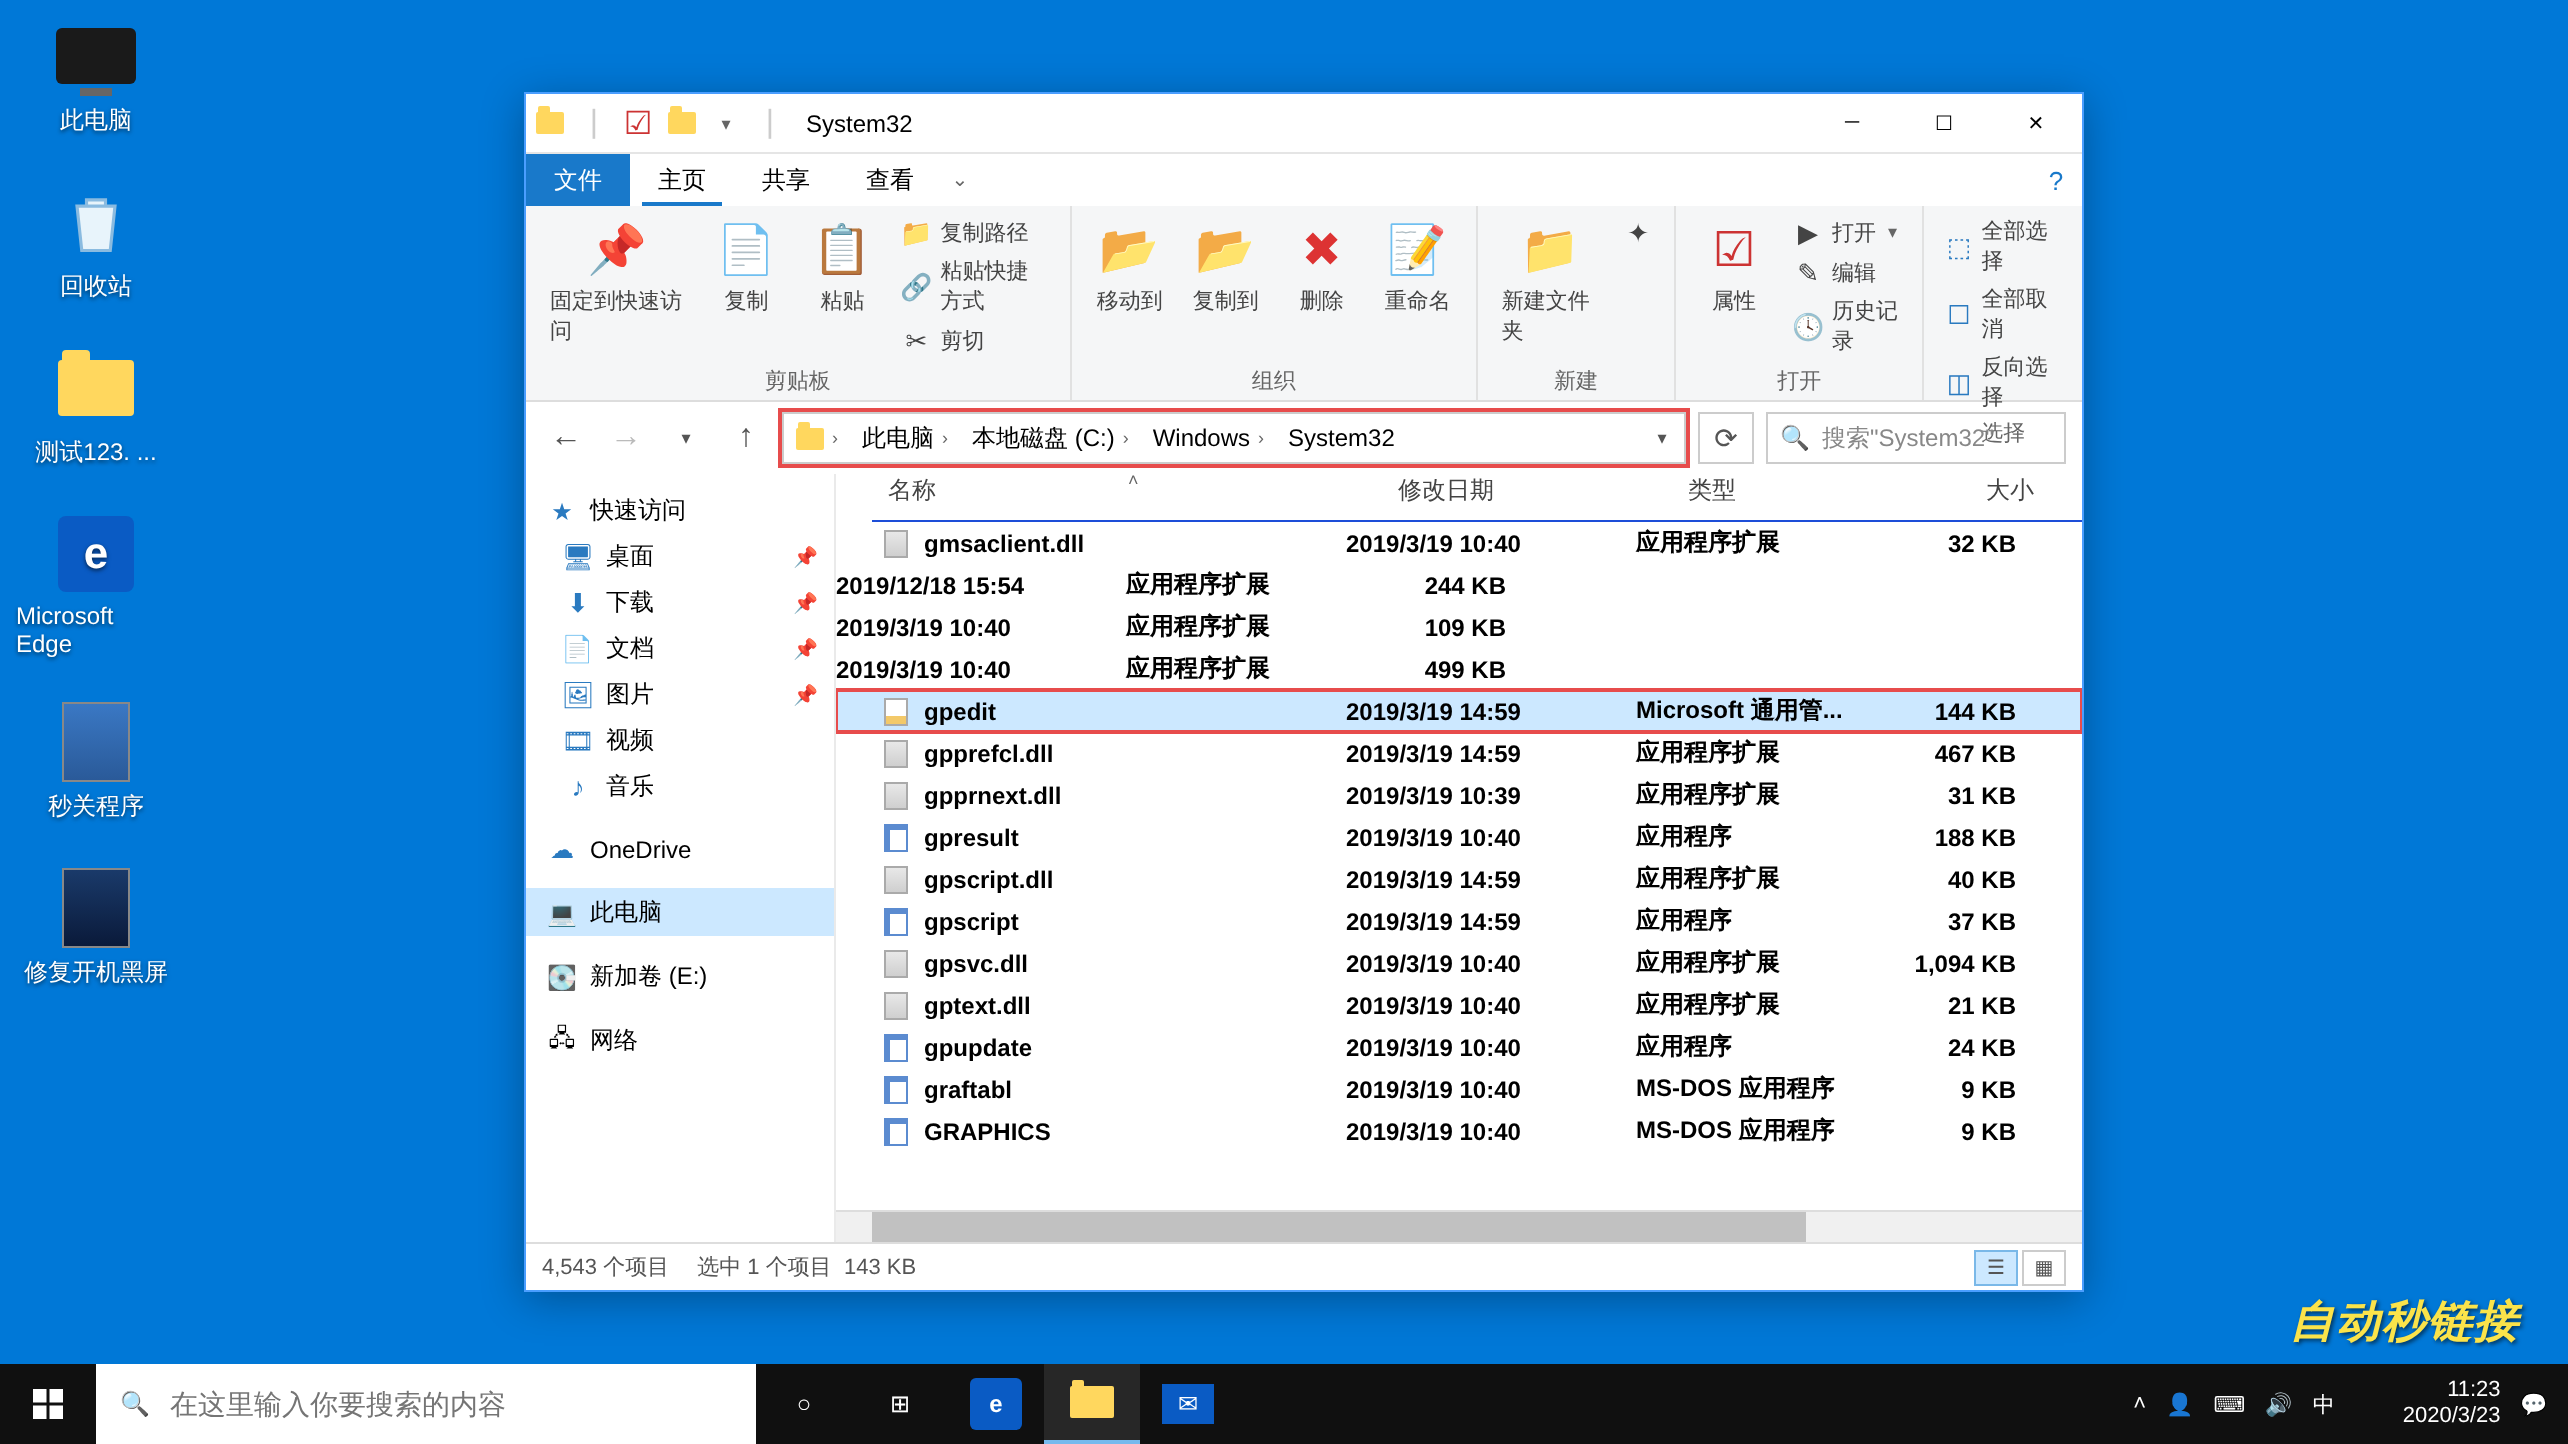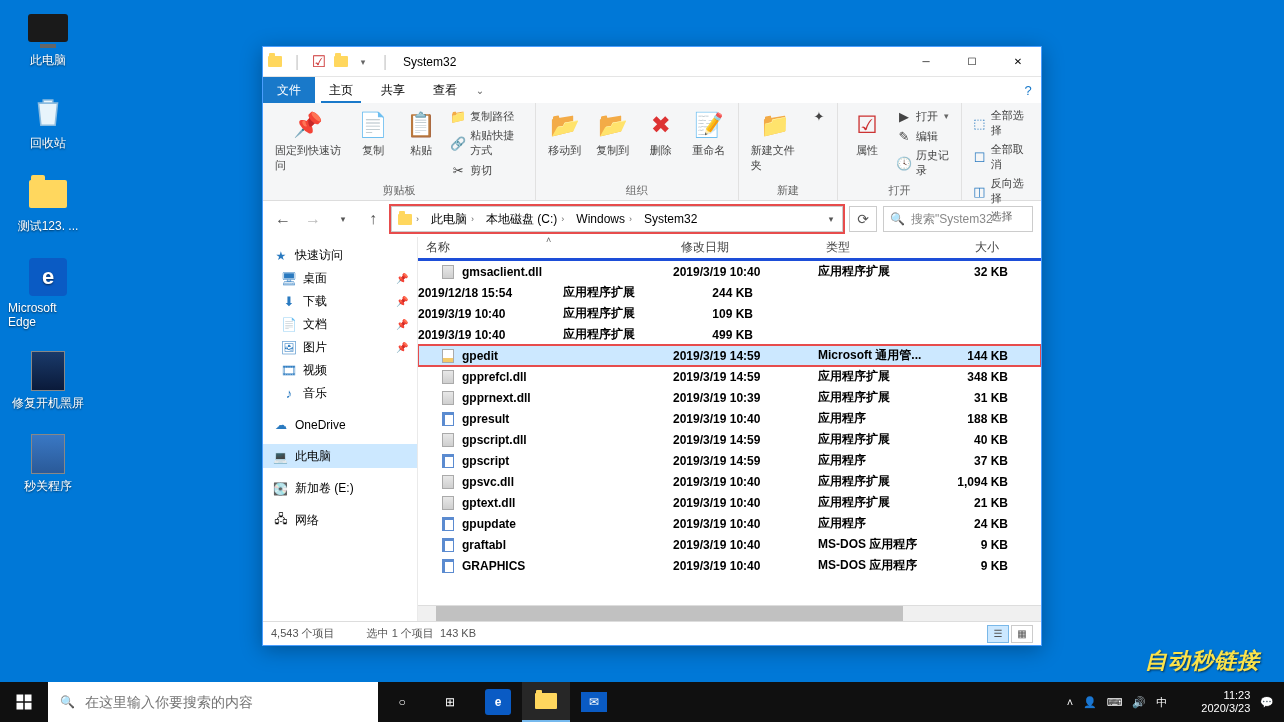--- a/index.html
+++ b/index.html
@@ -62,38 +62,38 @@
 .navpane { width:155px; border-right:1px solid #eaeaea; overflow:auto; padding:6px 0; font-size:12px; }
 .navitem { display:flex; align-items:center; padding:3px 8px 3px 18px; cursor:pointer; gap:6px; }
 .navitem .ni { width:16px; height:16px; display:flex; align-items:center; justify-content:center; font-size:13px; }
 .navhead { padding:4px 8px 3px 10px; display:flex; align-items:center; gap:6px; cursor:pointer; }
 .navhead .ni { width:16px; height:16px; display:flex; align-items:center; justify-content:center; }
 .navpane .spacer { height:8px; }
 .pin { margin-left:auto; color:#888; font-size:10px; }
 
 
 .list { flex:1; display:flex; flex-direction:column; min-height:0; }
-.cols { height:24px; display:flex; align-items:center; font-size:12px; color:#444; border-bottom:3px solid #1d4ed8; position:relative; }
+.cols { height:24px; display:flex; font-size:12px; color:#444; border-bottom:1px solid #1d4ed8; position:relative;margin-left:18px; }
 .cols .c { padding:0 8px; border-right:1px solid transparent; }
 .cols .sortind { position:absolute; top:-2px; font-size:9px; color:#666; }
 .c-name { width:255px; padding-left:22px; }
 .c-date { width:145px; }
 .c-type { width:120px; }
 .c-size { width:70px; text-align:right; }
 .rows { flex:1; overflow:auto; font-size:12px; }
 .frow { display:flex; align-items:center; height:21px; cursor:pointer;font-weight:bold; }
 .frow .c-name { display:flex; align-items:center; gap:6px; padding-left:22px; }
 .frow .c-size { text-align:right; }
 .frow .fic { width:16px; height:16px; display:flex; align-items:center; justify-content:center; font-size:12px; }
 .frow.selected { outline:2px solid #e74c4c; outline-offset:-1px; background:#cce8ff; color:#000; }
 .scrollhint { height:16px; background:#f0f0f0; border-top:1px solid #ddd; display:flex; }
 .scrollhint .bar { height:100%; background:#c1c1c1; }
 
 
-.status { height:24px; border-top:1px solid #ddd; display:flex; align-items:center; font-size:11px; color:#555; padding:0 8px; gap:32px; }
+.status { height:24px; border-top:1px solid #ddd; display:flex; align-items:center; font-size:11px; color:#555; padding:0 8px; gap:14px; }
 .status .viewbtns { margin-left:auto; display:flex; gap:2px; }
 .status .vb { width:22px; height:18px; border:1px solid #ccc; display:flex; align-items:center; justify-content:center; font-size:10px; cursor:pointer; }
 .status .vb.active { background:#cce8ff; border-color:#7ab8e8; }
 
 
 .taskbar { position:absolute; bottom:0; left:0; right:0; height:40px; background:#101010; display:flex; align-items:center; color:#fff; font-size:12px; }
 .start { width:48px; height:40px; display:flex; align-items:center; justify-content:center; }
 .start svg { width:18px; height:18px; fill:#fff; }
 .tsearch { flex:0 0 330px; height:40px; background:#fff; color:#666; display:flex; align-items:center; padding:0 12px; gap:10px; }
 .tsearch input { border:0; outline:0; font-size:14px; flex:1; color:#333; background:transparent; }
@@ -137,29 +137,29 @@
     <span>测试123. ...</span>
   </div>
   <div class="desk-icon">
     <div class="ic">
         <div class="d-edge">e</div>
       </div>
     <span style="text-align:left">Microsoft Edge</span>
   </div>
   <div class="desk-icon">
     <div class="ic">
-        <div class="d-app" style="background:linear-gradient(#1a3a6a,#0a1a3a)"></div>
-      </div>
-    <span style="text-align:center">修复开机黑屏</span>
+        <div class="d-app" style="background:linear-gradient(#3a78c4,#2a5a99)"></div>
+      </div>
+    <span>秒关程序</span>
   </div>
   <div class="desk-icon">
     <div class="ic">
-        <div class="d-app" style="background:linear-gradient(#3a78c4,#2a5a99)"></div>
-      </div>
-    <span>秒关程序</span>
+        <div class="d-app" style="background:linear-gradient(#1a3a6a,#0a1a3a)"></div>
+      </div>
+    <span style="text-align:center">修复开机黑屏</span>
   </div>
 </div>
 
 <div class="window">
 
   <div class="titlebar">
     <div class="ql">
       <span class="qbtn">
           <span class="svg-folder"></span>
         </span>
@@ -440,21 +440,21 @@
           </div>
           <div class="frow">
             <div class="c-name">
               <span class="fic">
                 <span class="svg-dll"></span>
               </span>
               <span>gpprefcl.dll</span>
             </div>
             <div class="c-date">2019/3/19 14:59</div>
             <div class="c-type">应用程序扩展</div>
-            <div class="c-size">348 KB</div>
+            <div class="c-size">467 KB</div>
           </div>
           <div class="frow">
             <div class="c-name">
               <span class="fic">
                 <span class="svg-dll"></span>
               </span>
               <span>gpprnext.dll</span>
             </div>
             <div class="c-date">2019/3/19 10:39</div>
             <div class="c-type">应用程序扩展</div>

